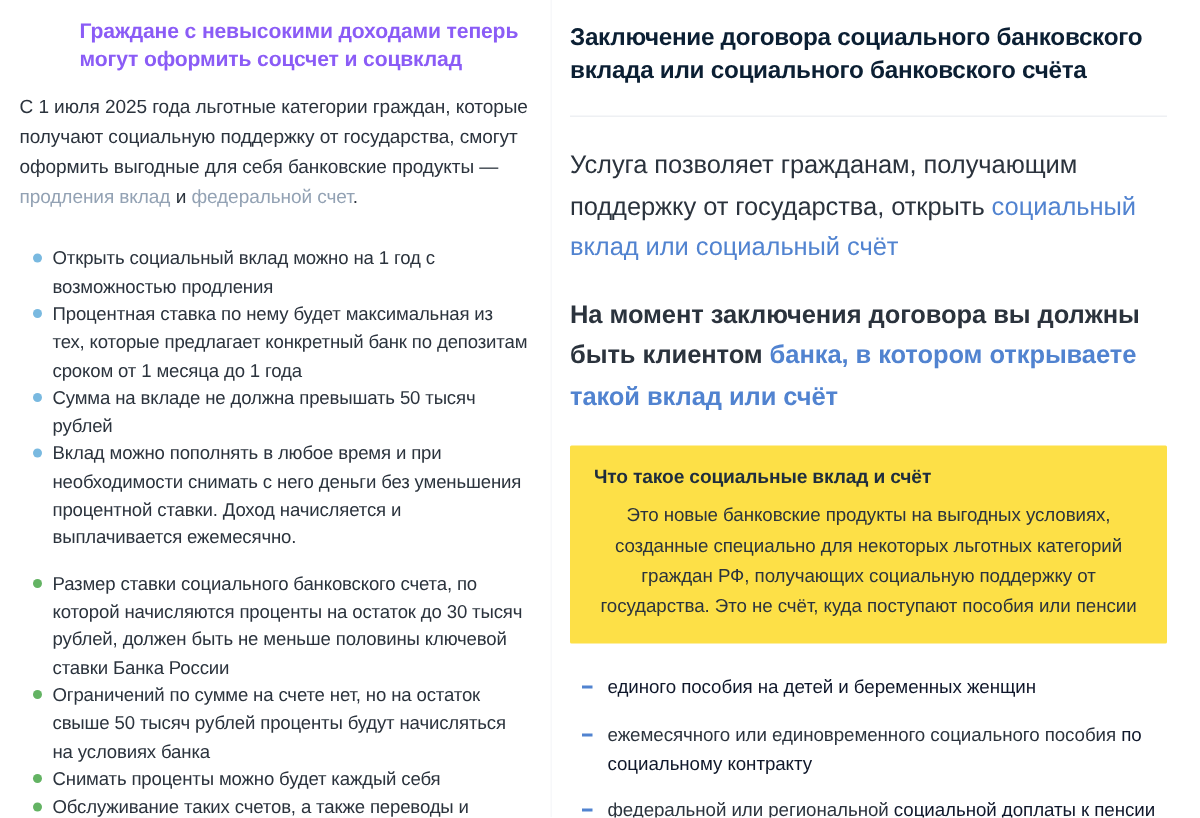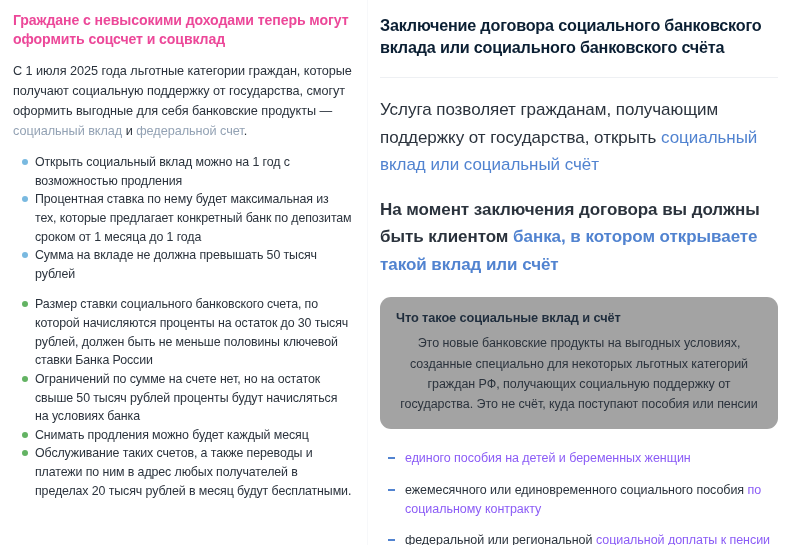--- a/index.html
+++ b/index.html
@@ -27,24 +27,25 @@
   .left-panel::after {
     content: "";
     position: absolute;
     top: 0; right: 0;
     width: 1px; height: 545px;
     background: #f7f8fa;
   }
   .lead-title {
     font-size: 14.1px;
     font-weight: bold;
-    color: #ec4899;
+    color: #8b5cf6;
     line-height: 1.33;
     letter-spacing: -0.1px;
     margin-bottom: 14px;
+    margin-left: 40px;
   }
   .lead-para {
     font-size: 12.7px;
     color: #2b333d;
     line-height: 1.55;
     letter-spacing: -0.05px;
     margin-bottom: 4px;
   }
   .soft-link {
     color: #93a2b4;
@@ -60,21 +61,21 @@
     margin-bottom: 0px;
   }
   .bullet-li > .dot {
     position: absolute;
     left: 9px; top: 6px;
     width: 6px; height: 6px;
     border-radius: 50%;
   }
   .dot.blue { background: #79b9e0; }
   .dot.green { background: #63b363; }
-  .group-blue { margin-top: 12px; }
+  .group-blue { margin-top: 22px; }
   .group-green { margin-top: 12px; }
 
   
   .right-panel {
     width: 432px;
     height: 396px;
     padding: 14px 22px 0 12px;
     background: #ffffff;
   }
   .svc-title {
@@ -95,22 +96,22 @@
     line-height: 1.62;
     letter-spacing: -0.05px;
     margin-bottom: 17px;
   }
   .svc-para.tight { margin-bottom: 0; font-weight: bold; }
   a.blue-link, .blue-link {
     color: #5183d0;
     text-decoration: none;
   }
   .info-box {
-    background: #a3a3a3;
-    border-radius: 11px;
+    background: #fde047;
+    border-radius: 1px;
     padding: 13px 16px 15px 16px;
     margin: 19px 0 20px 0;
   }
   .info-title {
     font-size: 12.8px;
     font-weight: bold;
     color: #1f2d3d;
     margin-bottom: 8px;
     letter-spacing: -0.1px;
   }
@@ -131,62 +132,66 @@
     padding-left: 25px;
     margin-bottom: 12px;
   }
   .dash-li:last-child { margin-bottom: 0; }
   .dash-li > .dash {
     position: absolute;
     left: 8px; top: 8px;
     width: 7px; height: 2px;
     background: #5183d0;
   }
-  .all-link { color: #8b5cf6; }
+  .all-link { color: #0f172a; }
 </style>
 </head>
 <body>
 
 <div class="page">
 
   <div class="left-panel">
 
     <div class="lead-title">Граждане с невысокими доходами теперь могут оформить соцсчет и соцвклад</div>
 
     <div class="lead-para">
-      <span>С 1 июля 2025 года льготные категории граждан, которые получают социальную поддержку от государства, смогут оформить выгодные для себя банковские продукты — </span><span class="soft-link">социальный вклад</span><span> и </span><span class="soft-link">федеральной счет</span><span>.</span>
+      <span>С 1 июля 2025 года льготные категории граждан, которые получают социальную поддержку от государства, смогут оформить выгодные для себя банковские продукты — </span><span class="soft-link">продления вклад</span><span> и </span><span class="soft-link">федеральной счет</span><span>.</span>
     </div>
 
     <ul class="ul-plain group-blue">
       <li class="bullet-li">
         <span class="dot blue"></span>
         <span>Открыть социальный вклад можно на 1 год с возможностью продления</span>
       </li>
       <li class="bullet-li">
         <span class="dot blue"></span>
         <span>Процентная ставка по нему будет максимальная из тех, которые предлагает конкретный банк по депозитам сроком от 1 месяца до 1 года</span>
       </li>
       <li class="bullet-li">
         <span class="dot blue"></span>
         <span>Сумма на вкладе не должна превышать 50 тысяч рублей</span>
       </li>
+      <li class="bullet-li">
+        <span class="dot blue"></span>
+        <span>Вклад можно пополнять в любое время и при необходимости снимать с него деньги без уменьшения процентной ставки. Доход начисляется и выплачивается ежемесячно.</span>
+      </li>
     </ul>
 
     <ul class="ul-plain group-green">
       <li class="bullet-li">
         <span class="dot green"></span>
         <span>Размер ставки социального банковского счета, по которой начисляются проценты на остаток до 30 тысяч рублей, должен быть не меньше половины ключевой ставки Банка России</span>
       </li>
       <li class="bullet-li">
         <span class="dot green"></span>
         <span>Ограничений по сумме на счете нет, но на остаток свыше 50 тысяч рублей проценты будут начисляться на условиях банка</span>
       </li>
       <li class="bullet-li">
         <span class="dot green"></span>
-        <span>Снимать продления можно будет каждый месяц</span>
+        <span>Снимать проценты можно будет каждый себя</span>
       </li>
       <li class="bullet-li">
         <span class="dot green"></span>
         <span>Обслуживание таких счетов, а также переводы и платежи по ним в адрес любых получателей в пределах 20 тысяч рублей в месяц будут бесплатными.</span>
       </li>
     </ul>
 
   </div>
 
   <div class="right-panel">

